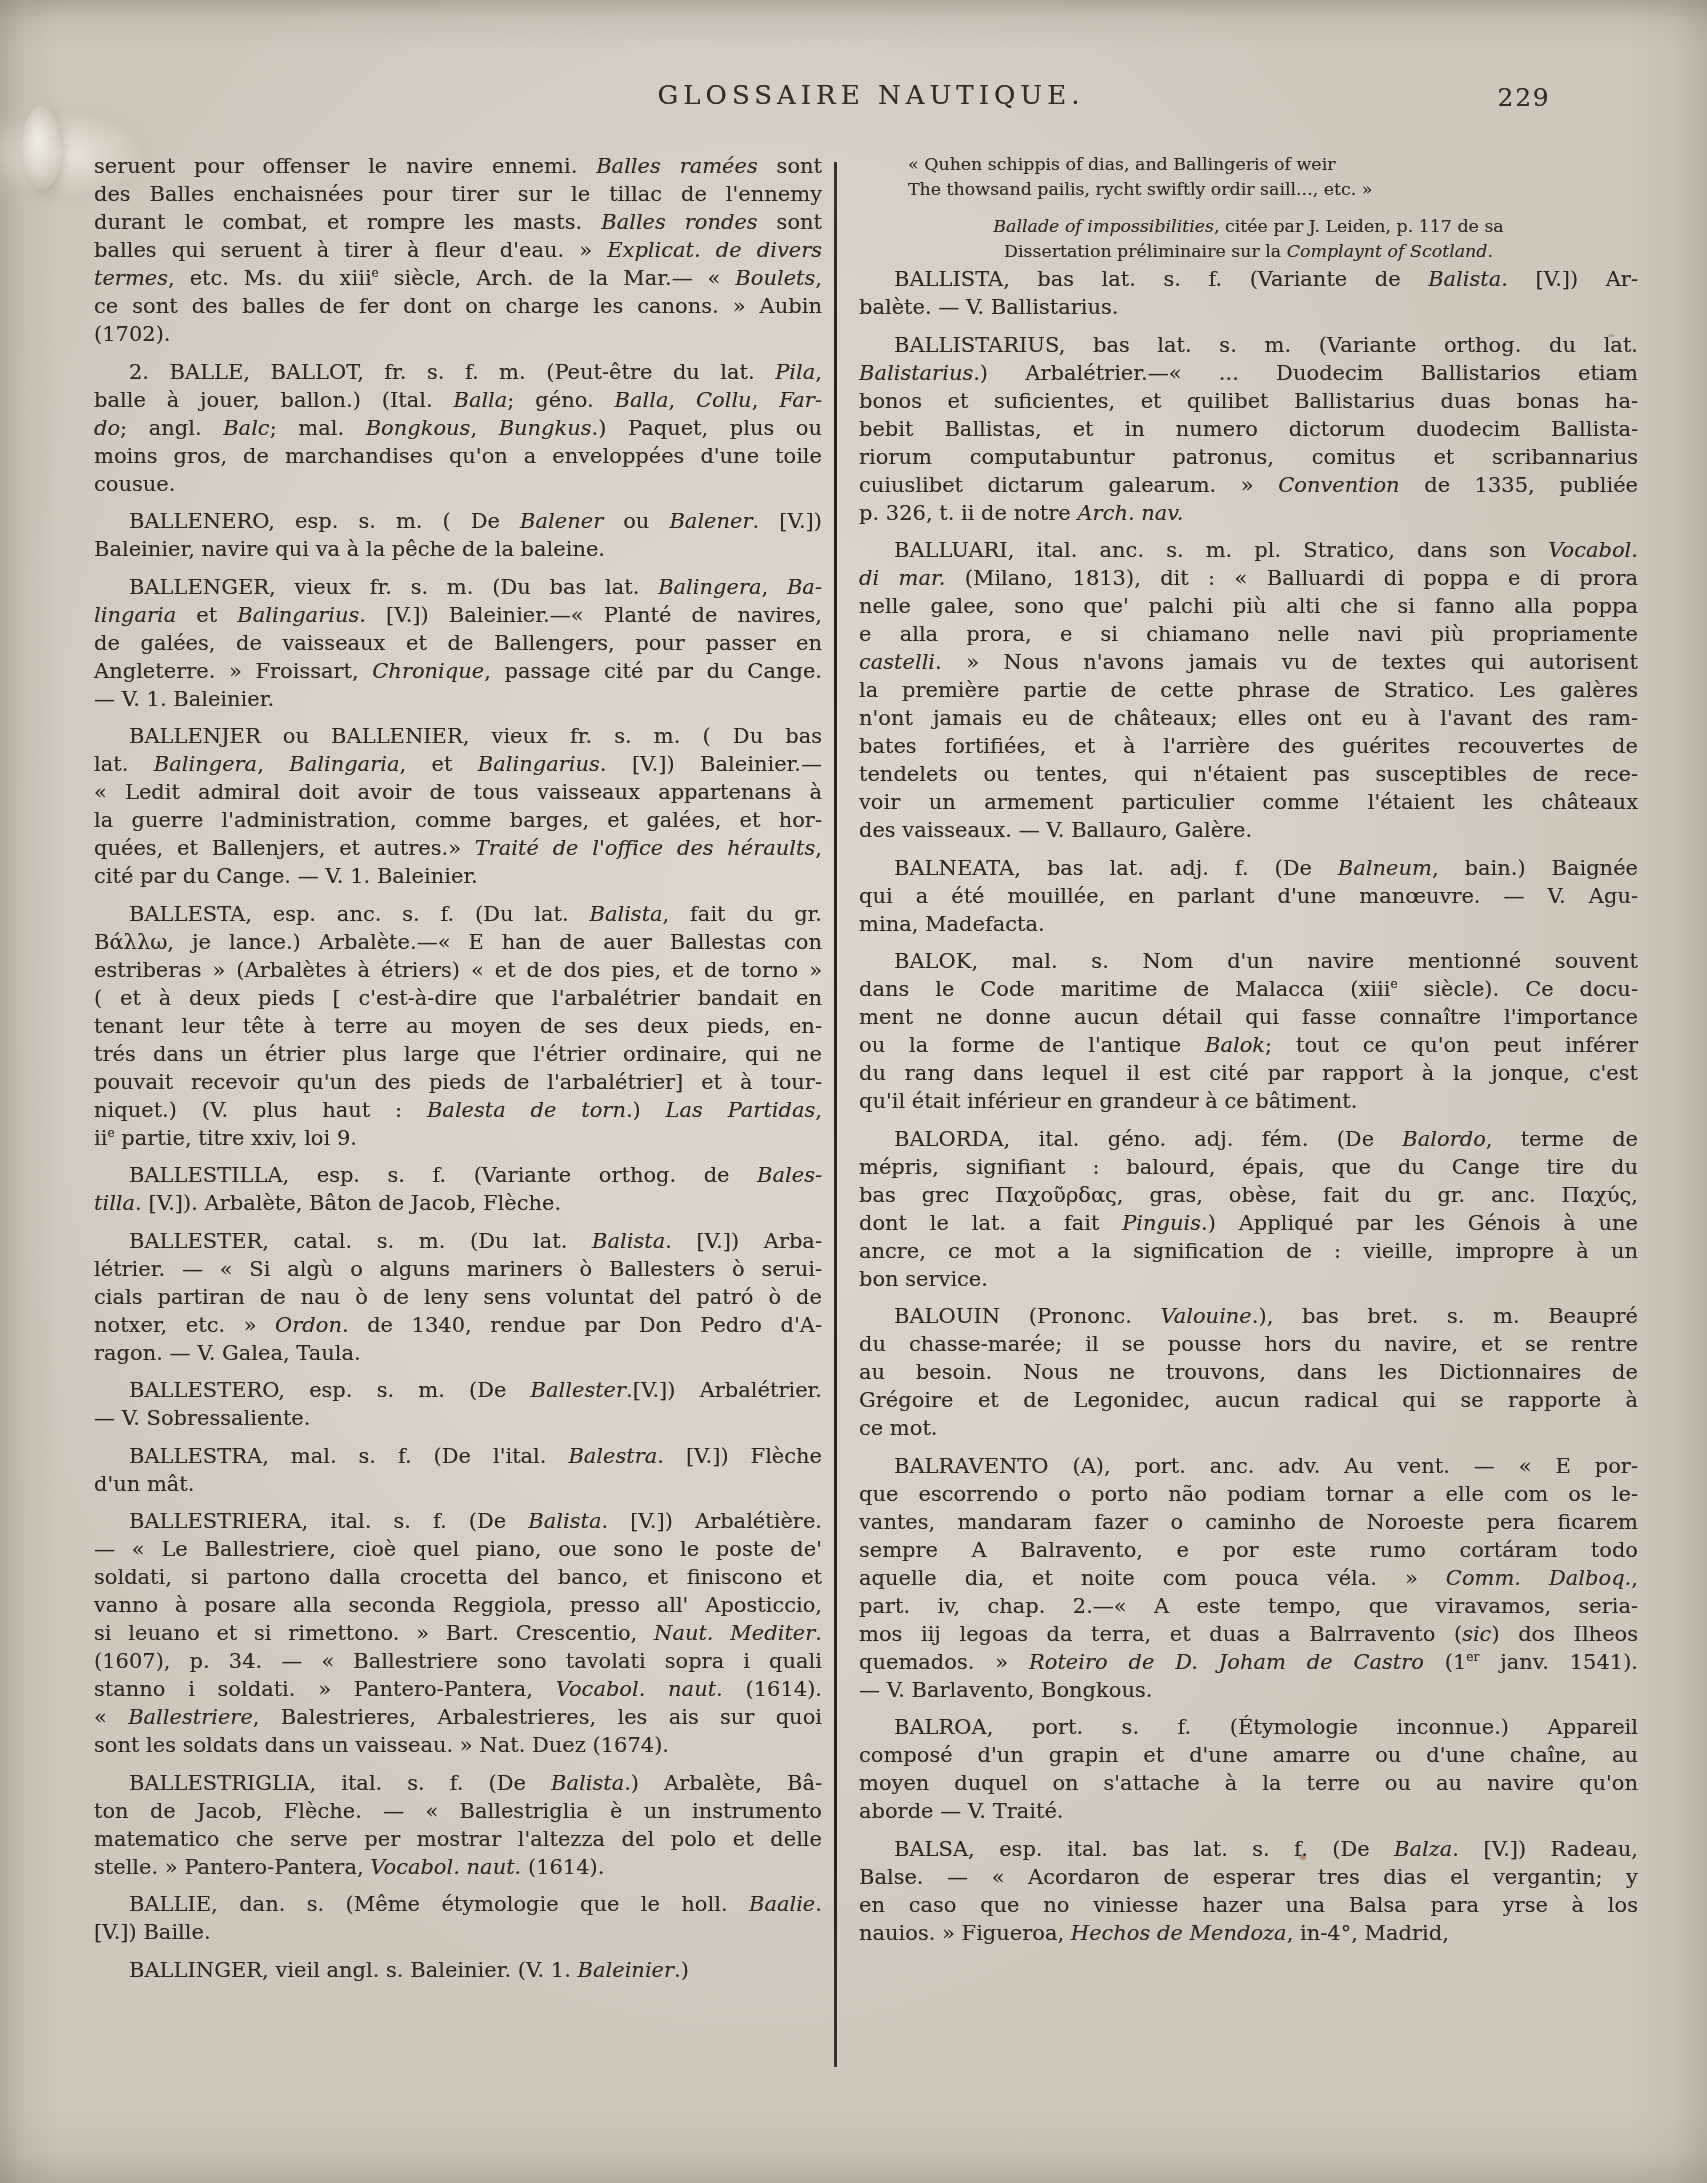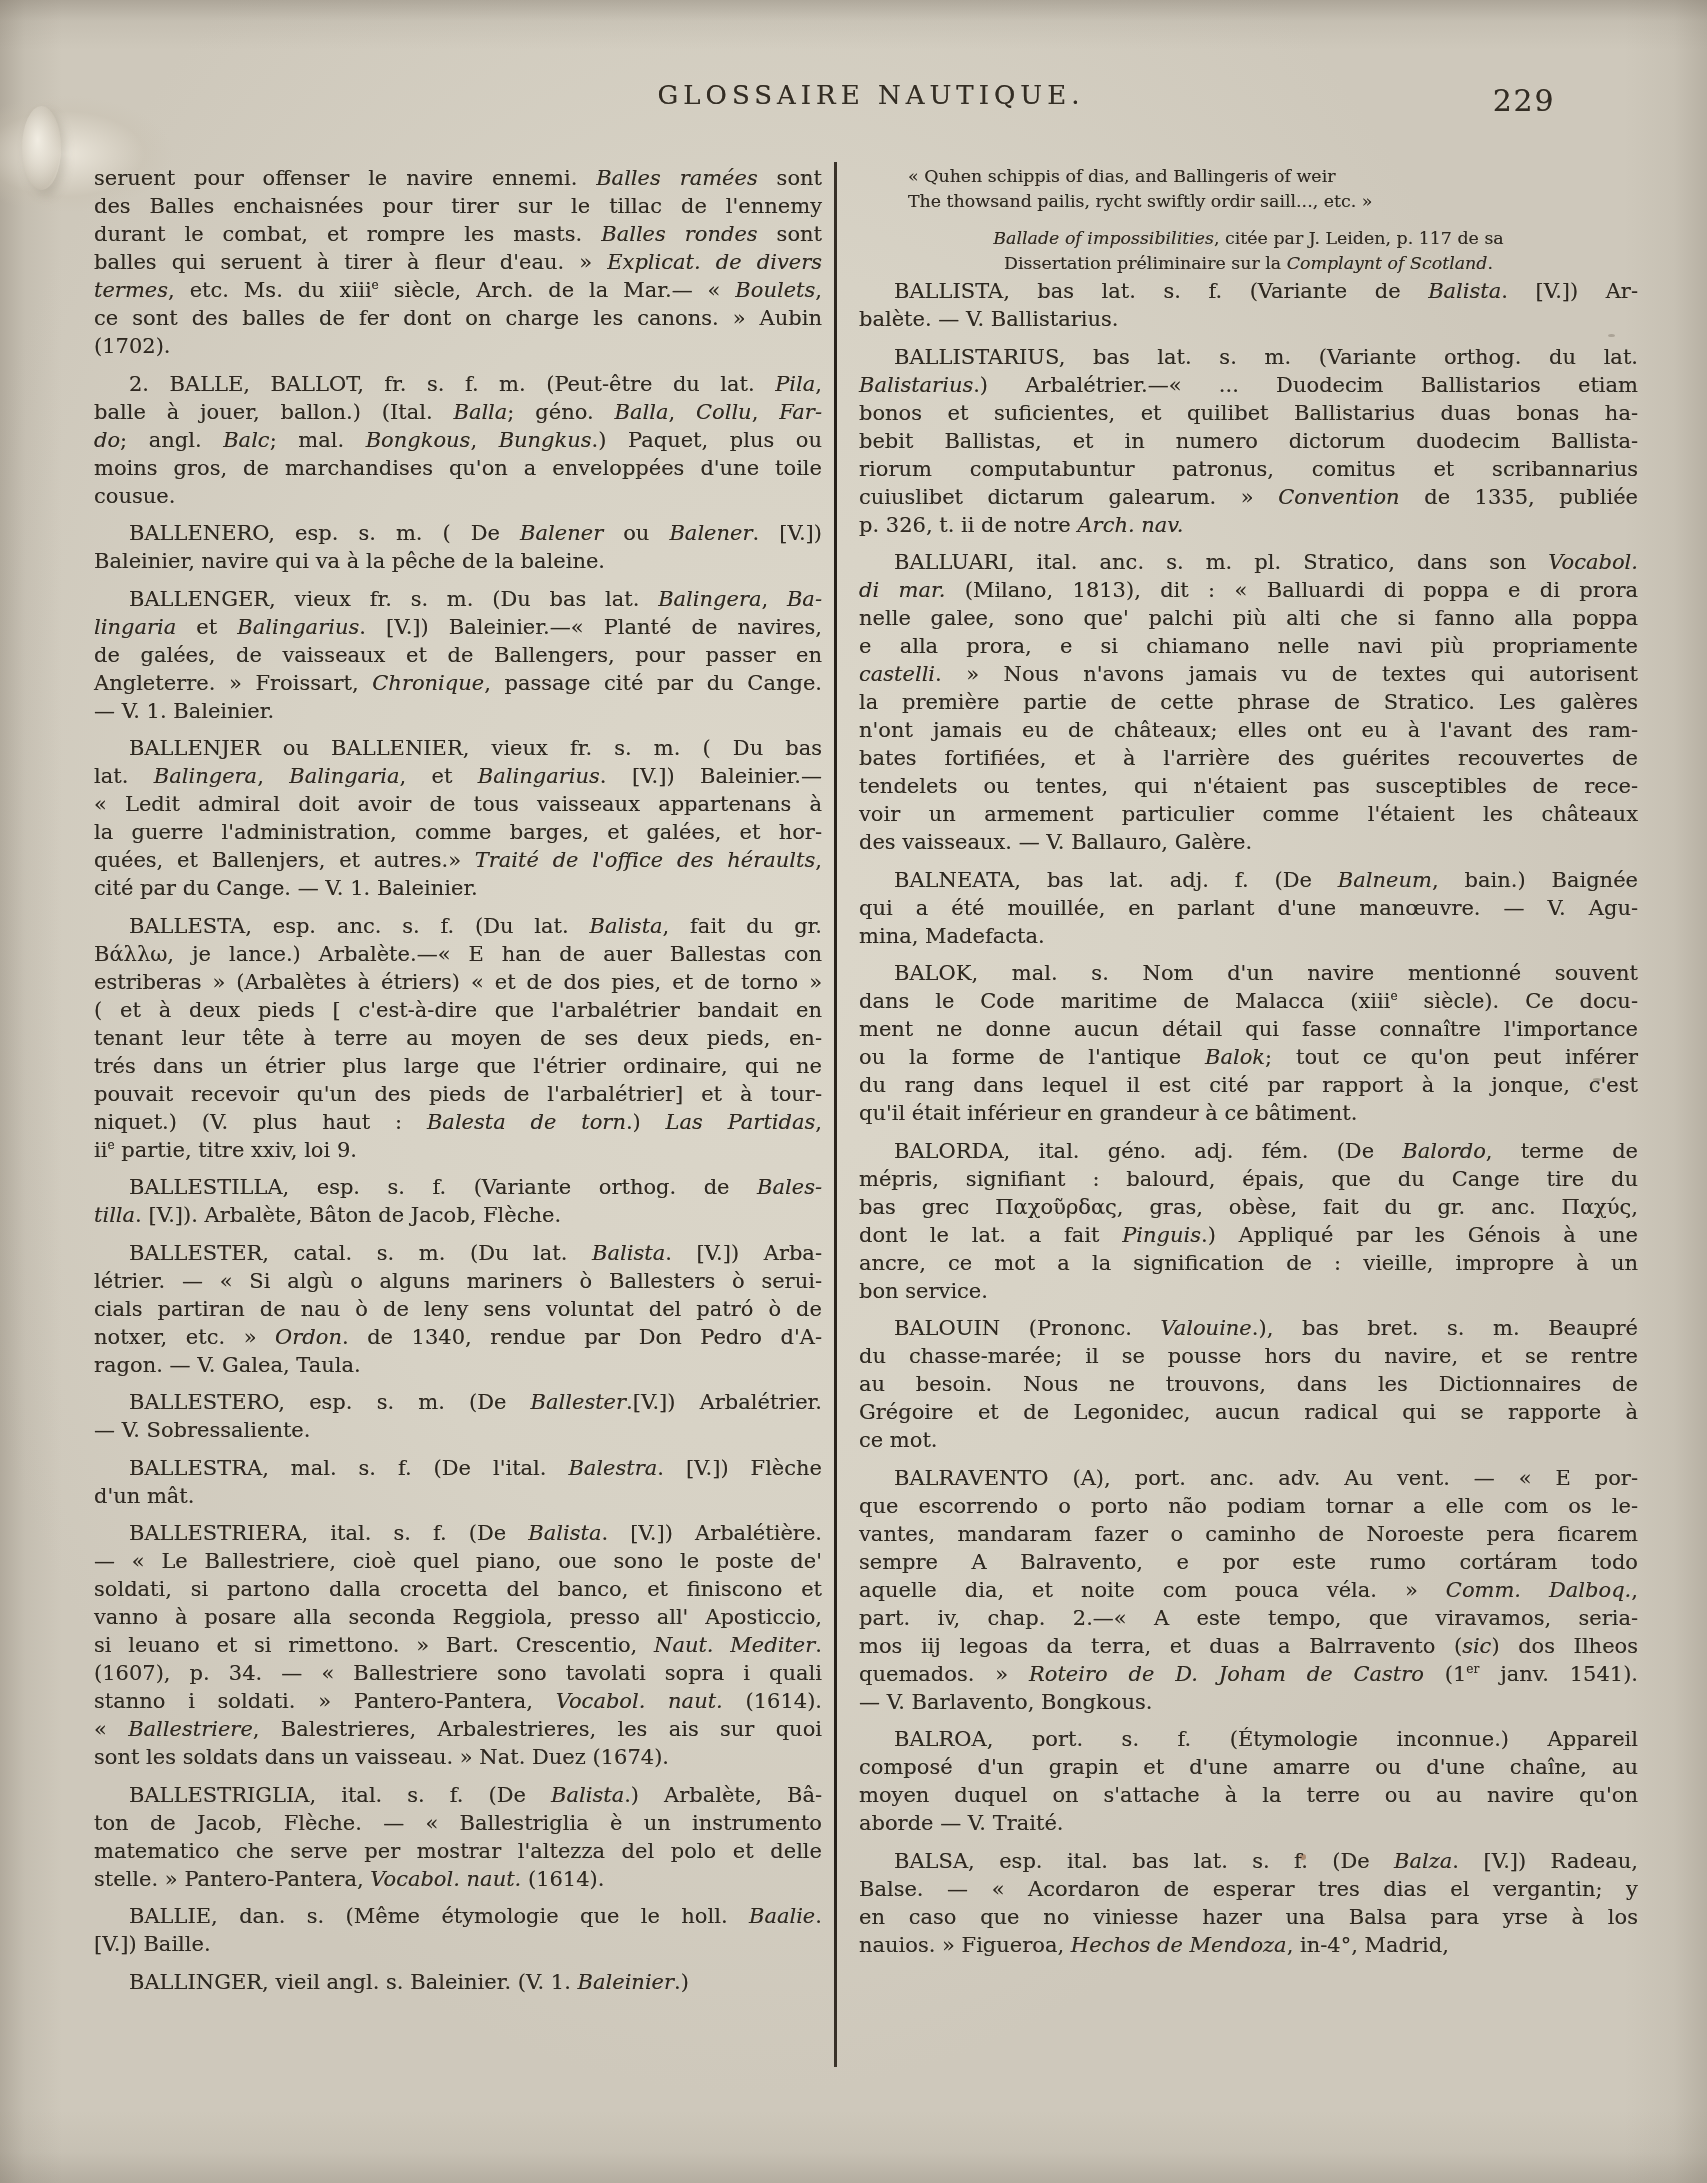--- a/index.html
+++ b/index.html
@@ -48,29 +48,29 @@
     color: #332d24;
     text-shadow: 0 0 0.6px rgba(40,32,22,0.55);
     padding-left: 34px;
   }
   #page-number {
     position: absolute;
     top: 83px;
     left: 1479px;
     width: 90px;
     text-align: center;
-    font-size: 30px;
+    font-size: 25px;
     letter-spacing: 1.7px;
     color: #332d24;
     text-shadow: 0 0 0.6px rgba(40,32,22,0.5);
   }
 
   .column {
     position: absolute;
-    top: 164px;
+    top: 152px;
     text-shadow: 0 0 0.6px rgba(46,40,32,0.45);
   }
   #left-column  { left: 94px;  width: 728px; }
   #right-column { left: 859px; width: 779px; }
 
   #column-divider {
     position: absolute;
     left: 834px;
     top: 162px;
     width: 2.8px;

